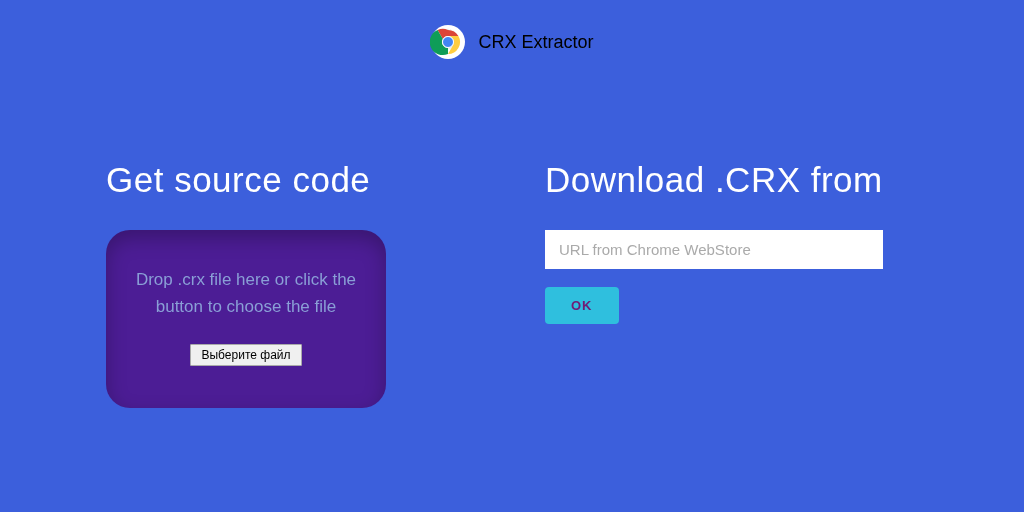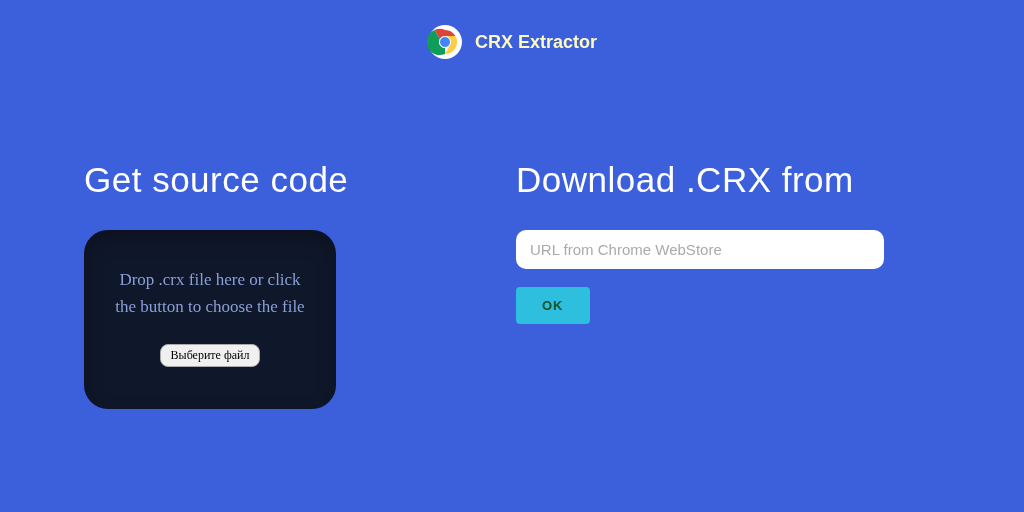--- a/index.html
+++ b/index.html
@@ -20,90 +20,89 @@
       justify-content: center;
       padding-top: 24px;
       gap: 12px;
     }
     .logo {
       width: 36px;
       height: 36px;
       position: relative;
     }
     .app-title {
-      color: #fef9c3;
+      color: #000000;
       font-size: 18px;
-      font-weight: 700;
+      font-weight: 400;
     }
     .content {
       display: flex;
-      padding: 100px 140px 0 84px;
+      padding: 100px 140px 0 106px;
       gap: 100px;
     }
     .column {
       flex: 1;
     }
     .section-title {
       color: #ffffff;
       font-size: 35px;
       font-weight: 300;
       margin-bottom: 30px;
       letter-spacing: 0.5px;
     }
     .dropzone {
-      background: #0f172a;
+      background: #4c1d95;
       border-radius: 24px;
       padding: 36px 28px 42px 28px;
-      width: 252px;
+      width: 280px;
       box-shadow: inset 0 8px 20px rgba(0,0,0,0.25);
-      font-family: Liberation Serif, serif;
     }
     .dropzone-text {
       color: #8a9fd6;
       font-size: 17px;
       text-align: center;
       line-height: 1.6;
       margin-bottom: 24px;
     }
     .file-picker {
       display: flex;
       align-items: center;
       gap: 8px;
       justify-content: center;
     }
     .file-button {
       background: #f0f0f0;
       border: 1px solid #aaa;
-      border-radius: 8px;
+      border-radius: 1px;
       padding: 3px 10px;
       font-size: 12px;
       cursor: pointer;
       font-family: inherit;
     }
     .file-status {
       color: #8a9fd6;
       font-size: 15px;
     }
     .url-input {
-      width: 368px;
+      width: 338px;
       padding: 11px 14px;
       border: none;
-      border-radius: 10px;
+      border-radius: 0;
       font-size: 15px;
       color: #333;
       background: #ffffff;
       font-family: inherit;
     }
     .url-input::placeholder {
       color: #aaa;
     }
     .ok-button {
       margin-top: 18px;
       background: #2fbfde;
-      color: #14532d;
+      color: #701a75;
       border: none;
       border-radius: 4px;
       padding: 11px 26px;
       font-size: 13px;
       font-weight: 600;
       letter-spacing: 1px;
       cursor: pointer;
       font-family: inherit;
     }
   </style>

